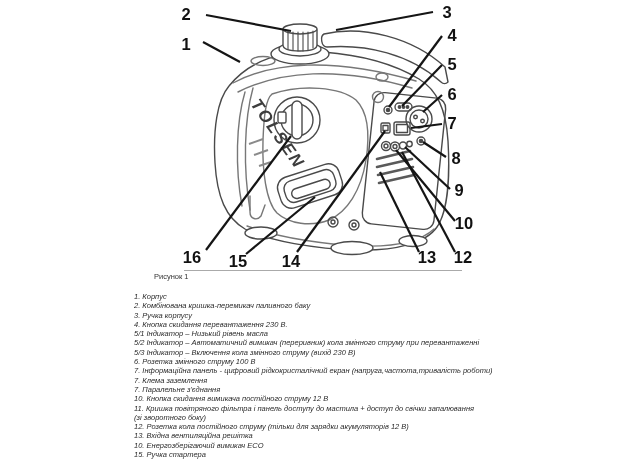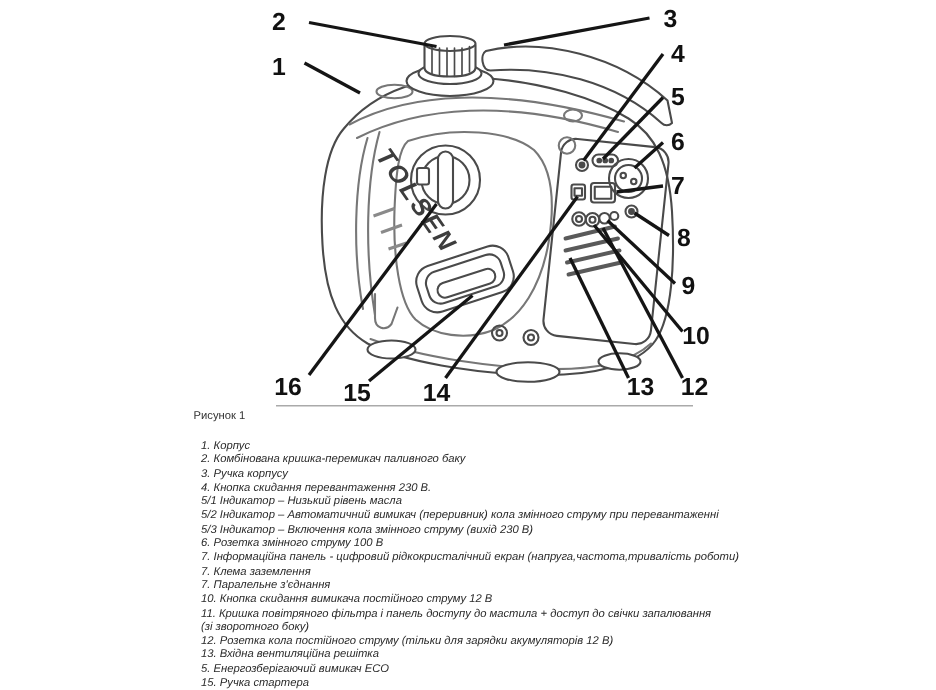--- a/index.html
+++ b/index.html
@@ -1,19 +1,19 @@
 <!DOCTYPE html>
 <html><head>
 <meta charset="utf-8">
 <style>
   html,body{margin:0;padding:0;background:#fff;}
   .page{position:relative;width:624px;height:460px;background:#fff;overflow:hidden;
         font-family:"Liberation Sans",sans-serif;color:#222;}
   .figure{position:absolute;left:0;top:0;width:624px;height:270px;}
-  .caption{position:absolute;left:129px;top:272px;font-size:7.5px;color:#333;}
+  .caption{position:absolute;left:154px;top:272px;font-size:7.5px;color:#333;}
   .caption-rule{position:absolute;left:184px;top:270px;width:278px;height:1px;background:#aaa;}
   .legend{position:absolute;left:134px;top:292px;width:478px;}
   .legend-item{font-size:7.5px;line-height:9.3px;color:#2a2a2a;white-space:pre-line;font-style:italic;}
   svg text.num{font-family:"Liberation Sans",sans-serif;font-weight:bold;font-size:16.5px;fill:#111;}
   svg text.logo{font-family:"Liberation Sans",sans-serif;font-weight:bold;font-style:italic;
                 font-size:17px;fill:#3d3d3d;letter-spacing:2px;}
 </style>
 </head>
 <body>
 
@@ -160,18 +160,18 @@
     <div class="legend-item">5/3 Індикатор – Включення кола змінного струму (вихід 230 В)</div>
     <div class="legend-item">6. Розетка змінного струму 100 В</div>
     <div class="legend-item">7. Інформаційна панель - цифровий рідкокристалічний екран (напруга,частота,тривалість роботи)</div>
     <div class="legend-item">7. Клема заземлення</div>
     <div class="legend-item">7. Паралельне з'єднання</div>
     <div class="legend-item">10. Кнопка скидання вимикача постійного струму 12 В</div>
     <div class="legend-item">11. Кришка повітряного фільтра і панель доступу до мастила + доступ до свічки запалювання
 (зі зворотного боку)</div>
     <div class="legend-item">12. Розетка кола постійного струму (тільки для зарядки акумуляторів 12 В)</div>
     <div class="legend-item">13. Вхідна вентиляційна решітка</div>
-    <div class="legend-item">5. Енергозберігаючий вимикач ECO</div>
+    <div class="legend-item">10. Енергозберігаючий вимикач ECO</div>
     <div class="legend-item">15. Ручка стартера</div>
     <div class="legend-item">16. Комбінований перемикач / регулятор</div>
   </div>
 
 </div>
 
 </body></html>

